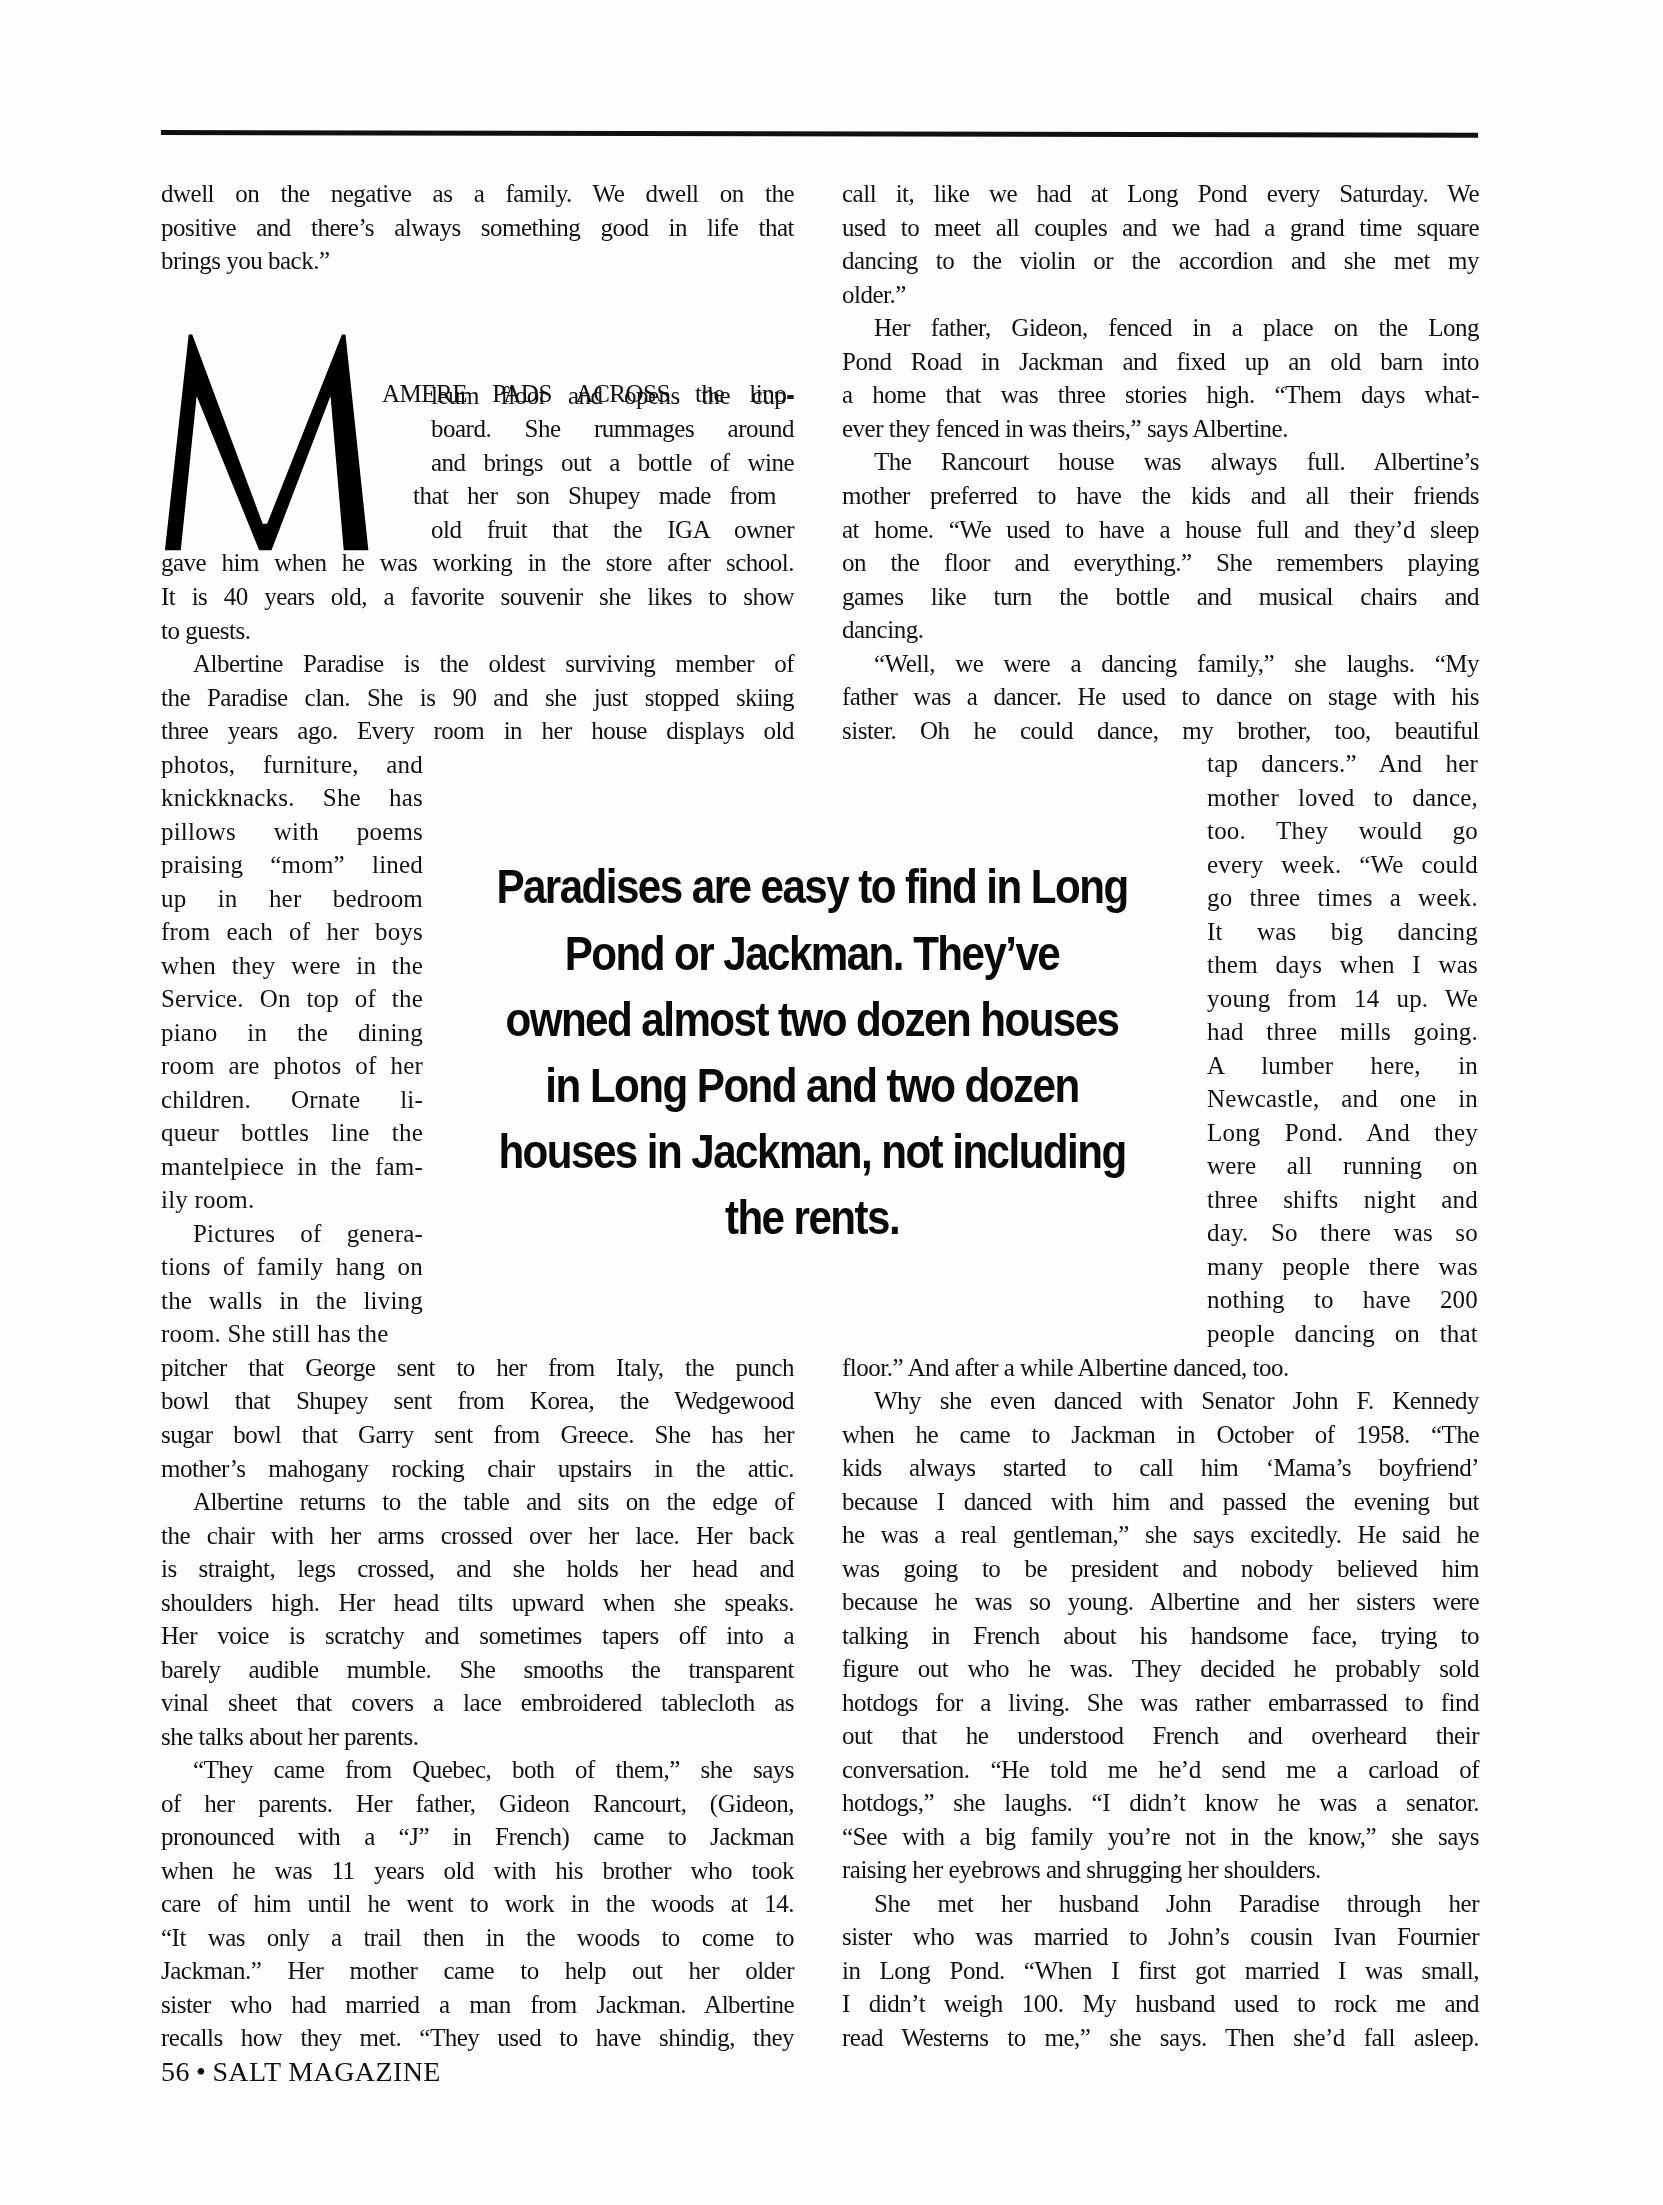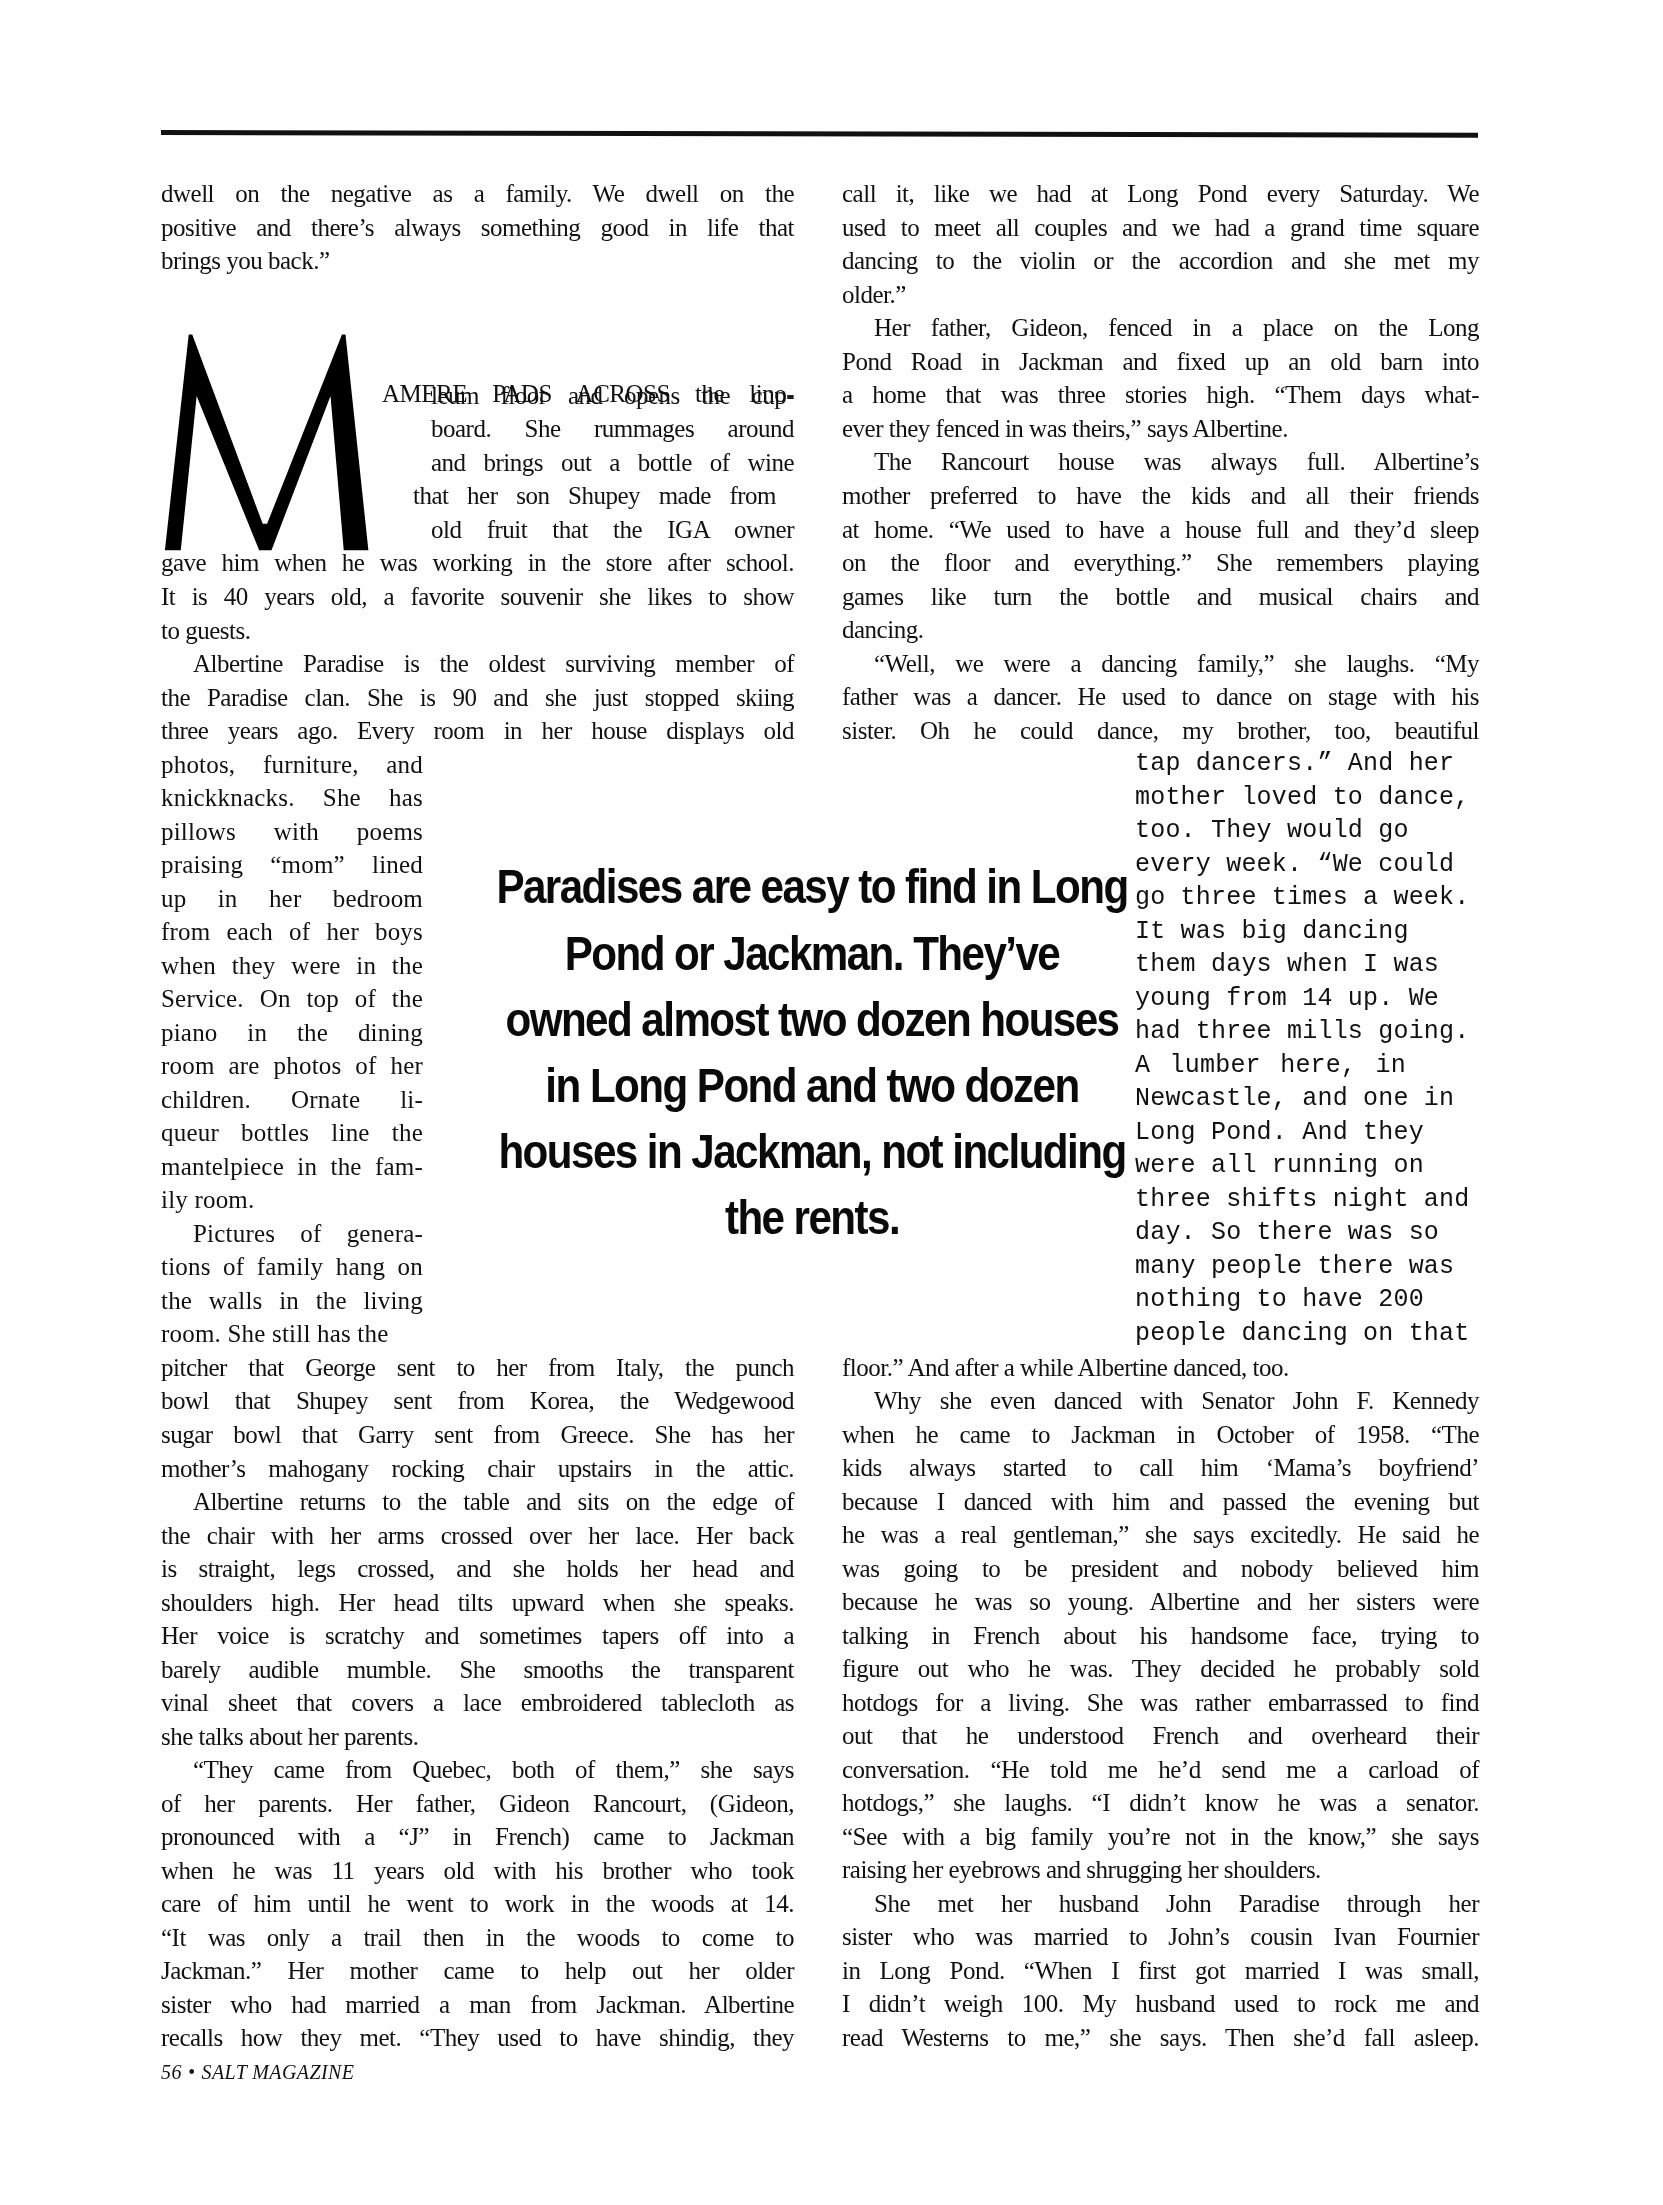--- a/index.html
+++ b/index.html
@@ -18,33 +18,33 @@
     text-align-last: justify;
     letter-spacing: -0.5px;
     word-spacing: 0px;
   }
   .line.last { text-align-last: left; }
   .line.indent { text-indent: 32px; }
   .col-l { left: 161px; width: 633px; }
   .col-r { left: 842px; width: 637px; }
   .col-l-drop { left: 380px; width: 414px; }
   .col-l-narrow { left: 161px; width: 262px; letter-spacing: 0.2px; }
-  .col-r-narrow { left: 1135px; width: 271px; letter-spacing: 0.2px; font-family: Liberation Mono, monospace; }
+  .col-r-narrow { left: 1207px; width: 271px; letter-spacing: 0.2px; }
   .dropcap-svg { position: absolute; left: 161px; top: 330px; }
   .pullquote-line {
     position: absolute; left: 437px; width: 750px;
     font-family: "Liberation Sans", "DejaVu Sans", sans-serif;
     font-weight: bold; font-size: 49px; line-height: 66px; height: 66px;
     text-align: center; color: #0a0a0a; white-space: nowrap;
     letter-spacing: -1.8px; transform: scaleX(0.86); transform-origin: center;
   }
   .folio {
     position: absolute; left: 161px; top: 2059px;
     font-family: "Liberation Serif", "DejaVu Serif", serif;
-    font-size: 20px; line-height: 26.5px; color: #111; letter-spacing: 0.4px; font-style: italic;
+    font-size: 28px; line-height: 26.5px; color: #111; letter-spacing: 0.4px;
   }
   .folio .sep { margin: 0 6.2px; }
 </style>
 </head>
 <body>
 
 <div class="page">
 
   <div class="rule"></div>
 

